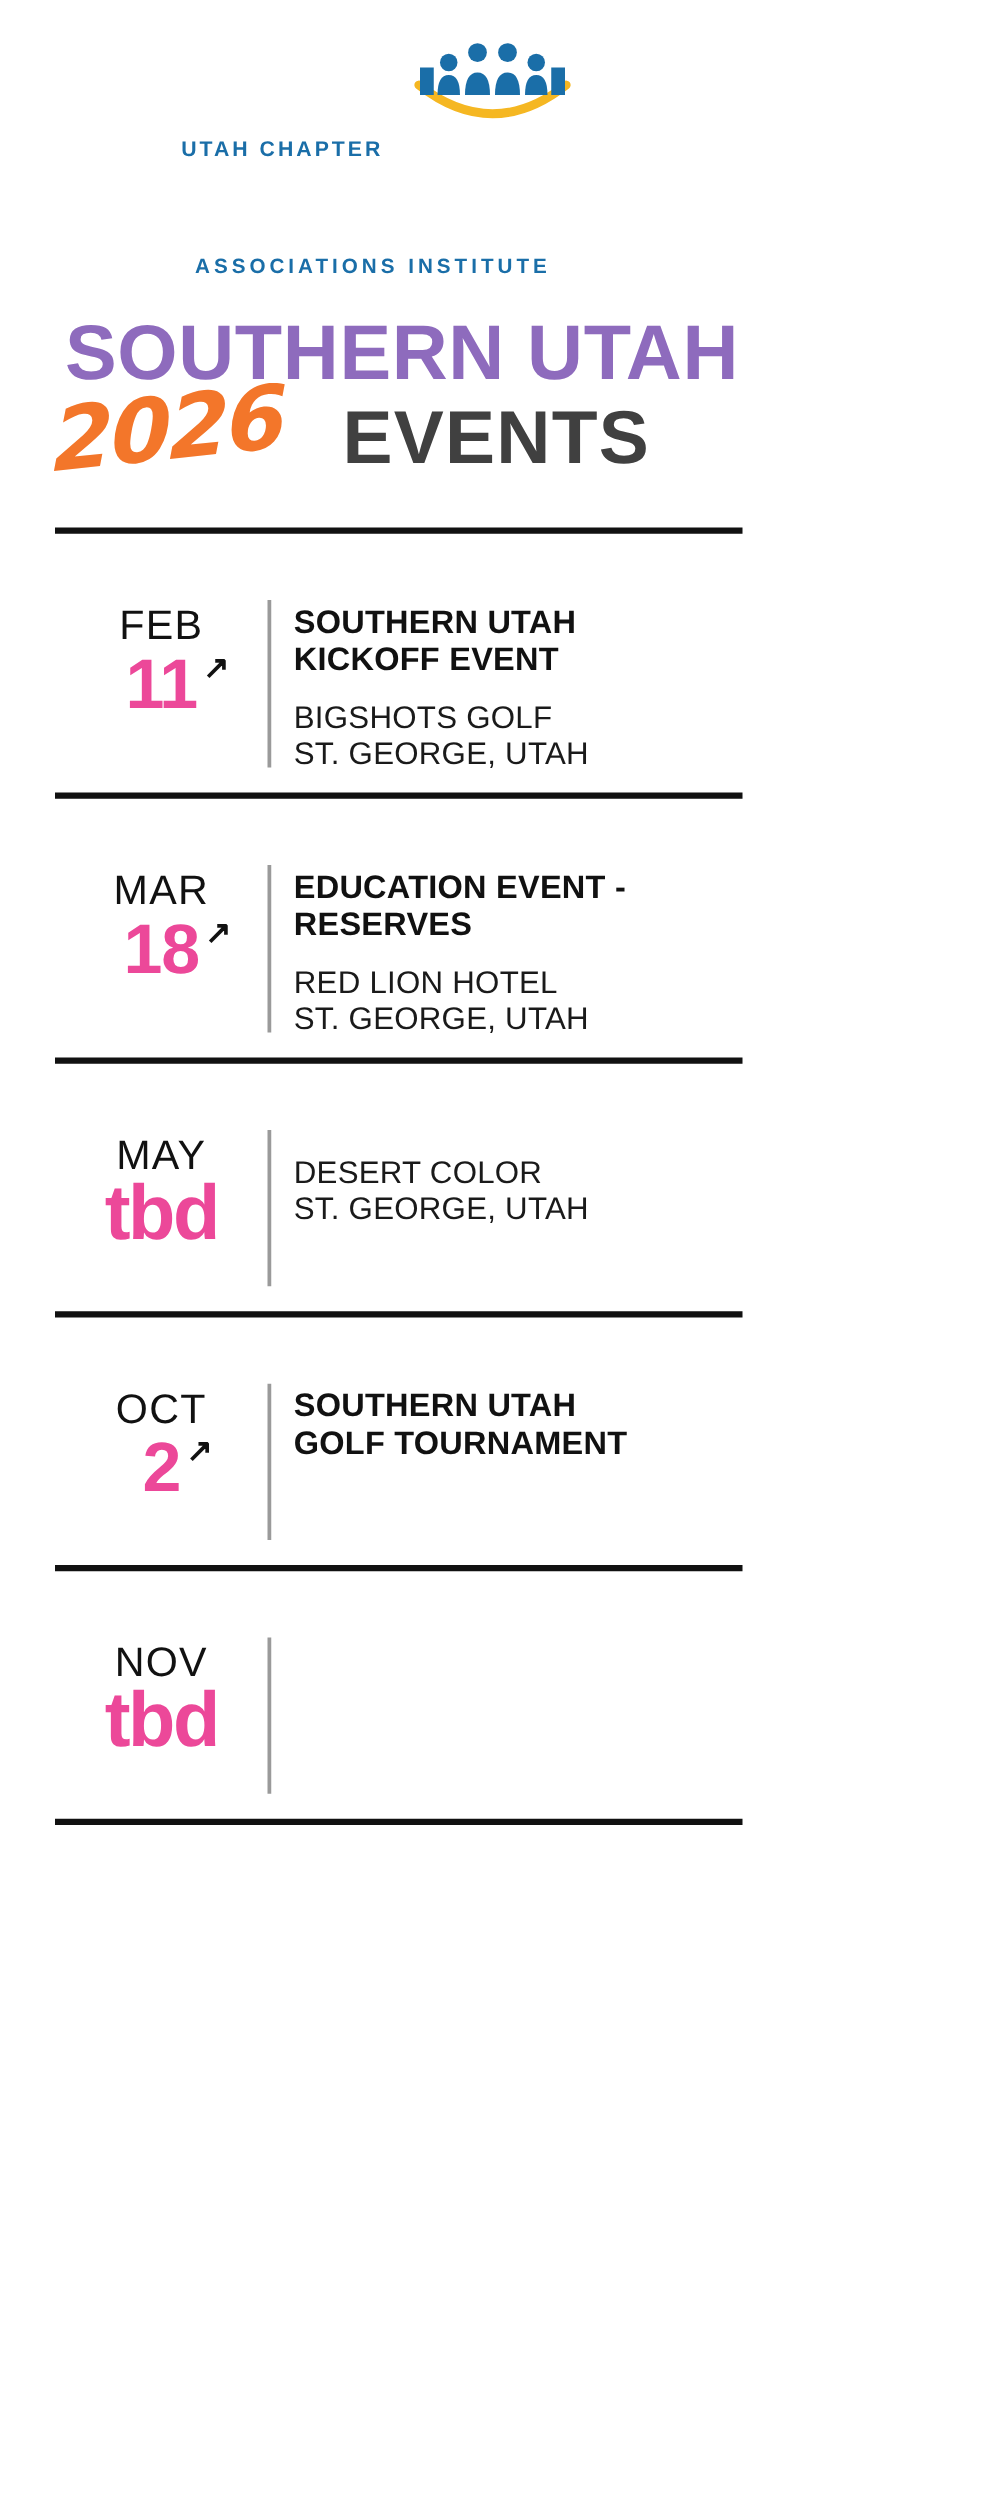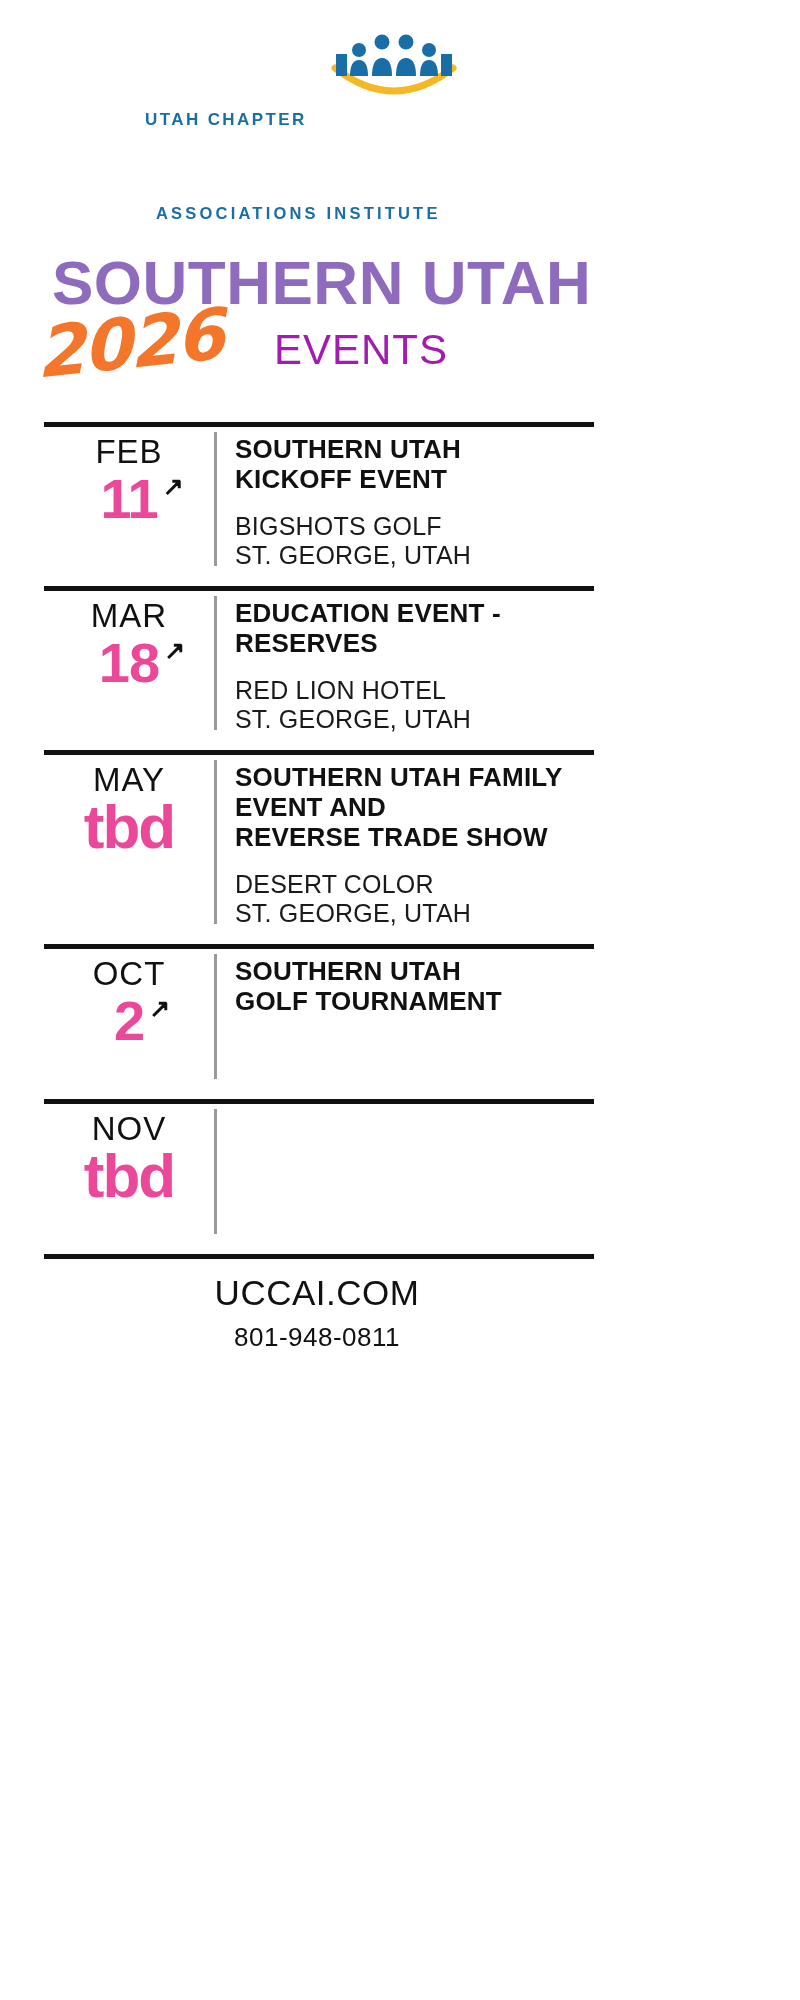--- a/index.html
+++ b/index.html
@@ -103,42 +103,44 @@
     font-weight: bold;
     font-style: italic;
     font-family: "DejaVu Sans", sans-serif;
     transform: rotate(-6deg) skewX(-6deg);
     letter-spacing: -2px;
   }
   .title-events {
     position: absolute;
     left: 222px;
     top: 0px;
-    font-size: 42px;
+    font-size: 60px;
     line-height: 60px;
-    color: #a21caf;
+    color: #404040;
     letter-spacing: 1px;
+    font-weight: bold;
   }
 
   
   .events {
     margin-top: 26px;
     padding: 0 40px 0 44px;
   }
   .divider {
     height: 5px;
     background: #111111;
     width: 100%;
   }
   .event-row {
     display: flex;
     align-items: flex-start;
     padding: 1px 0 16px 0;
     min-height: 150px;
     box-sizing: border-box;
+    margin-top: 48px;
   }
   .date-col {
     width: 170px;
     flex: 0 0 170px;
     text-align: center;
     padding-top: 6px;
     position: relative;
   }
   .date-month {
     font-size: 33px;
@@ -297,23 +299,20 @@
     <div class="event-row">
       <div class="date-col">
         <div class="date-month">MAY</div>
         <div class="date-day-wrap">
           <span class="date-day tbd">tbd</span>
           <span class="arrow"></span>
         </div>
       </div>
       <div class="vline"></div>
       <div class="info-col">
-        <div class="event-title" style="white-space:pre-line">SOUTHERN UTAH FAMILY
-EVENT AND
-REVERSE TRADE SHOW</div>
         <div class="event-venue" style="white-space:pre-line">DESERT COLOR
 ST. GEORGE, UTAH</div>
       </div>
     </div>
 
     <div class="divider"></div>
     <div class="event-row">
       <div class="date-col">
         <div class="date-month">OCT</div>
         <div class="date-day-wrap">
@@ -336,18 +335,14 @@
           <span class="date-day tbd">tbd</span>
           <span class="arrow"></span>
         </div>
       </div>
       <div class="vline"></div>
     </div>
 
     <div class="divider"></div>
   </div>
 
-  <div class="footer">
-    <div class="footer-site">UCCAI.COM</div>
-    <div class="footer-phone">801-948-0811</div>
-  </div>
 
 </div>
 
 </body></html>

